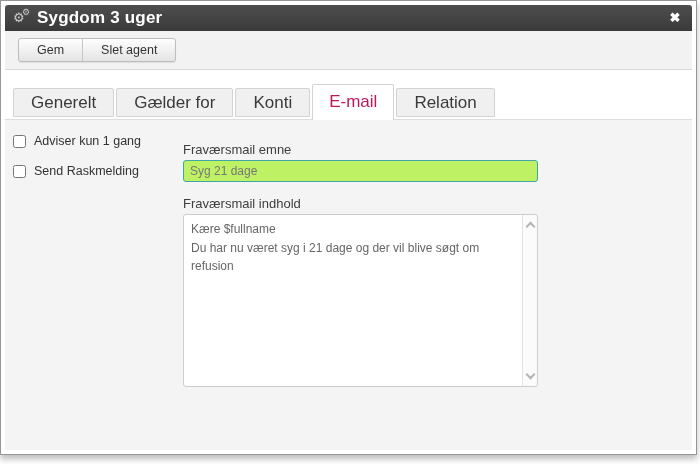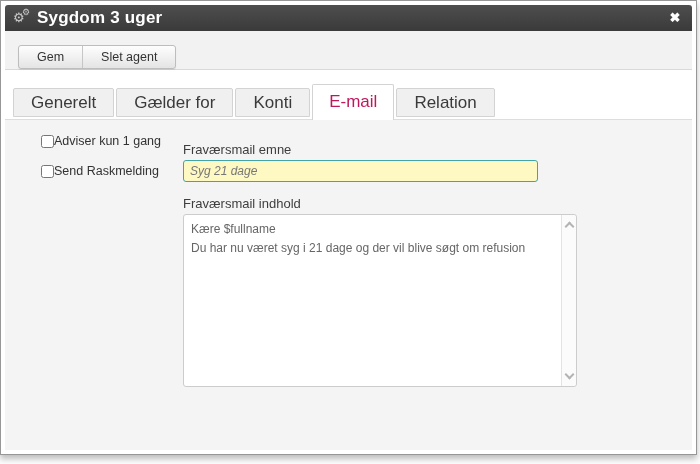--- a/index.html
+++ b/index.html
@@ -23,21 +23,21 @@
   .gears{ position:relative; width:20px; height:18px; color:#c9c9c9; flex:0 0 20px; }
   .gears .g1{ position:absolute; left:0; top:1px; font-size:13px; line-height:16px; }
   .gears .g2{ position:absolute; left:9px; top:-3px; font-size:9px; line-height:12px; }
   .title{ color:#fff; font-size:17px; font-weight:bold; margin-left:4px; letter-spacing:.2px; }
   .close{ margin-left:auto; color:#fff; font-size:13px; font-weight:bold; cursor:pointer;
           width:18px; text-align:center; line-height:18px; }
 
   
   .toolbar{
     flex:0 0 39px; background:#f2f2f2; border-bottom:1px solid #d9d9d9;
-    display:flex; align-items:flex-end; padding-left:13px;
+    display:flex; align-items:center; padding-left:13px;
   }
   .btn-group{
     display:flex; border:1px solid #bdbdbd; border-radius:3px; overflow:hidden;
     background:linear-gradient(#fefefe,#e4e4e4);
     box-shadow:0 1px 1px rgba(0,0,0,.08);
   }
   .btn{
     height:22px; line-height:21px; font-size:12.5px; color:#333;
     padding:0 18px; cursor:pointer; background:transparent; border:none;
     font-family:"Liberation Sans", sans-serif;
@@ -56,36 +56,36 @@
   }
   .tab.active{
     height:36px; line-height:34px; background:#fff; color:#be185d;
     border-bottom:none; margin-bottom:-1px; position:relative; z-index:2;
     padding:0 16px;
   }
 
   
   .content{ flex:1 1 auto; background:#f4f4f4; position:relative; }
 
-  .check-row{ position:absolute; left:8px; display:flex; align-items:center; gap:0;margin-left:28px; }
+  .check-row{ position:absolute; left:8px; display:flex; align-items:center; gap:8px; }
   .check-row input{ width:13px; height:13px; margin:0; accent-color:#fff; cursor:pointer; }
   .check-row label{ font-size:12.5px; color:#333; cursor:pointer; }
   .row1{ top:14px; } .row2{ top:44px; }
 
   .form-col{ position:absolute; left:178px; top:22px; width:355px; }
   .field-label{ font-size:13px; color:#3d3d3d; display:block; }
   .subject-input{
-    margin-top:3px; width:355px; height:22px; background:#fef9c3;
+    margin-top:3px; width:355px; height:22px; background:#bef264;
     border:1px solid #3fa6a3; border-radius:3px; padding:0 6px;
     font-size:12px; color:#777; font-family:"Liberation Sans", sans-serif;
-    outline:none; display:block;font-style:italic;
+    outline:none; display:block;
   }
   .body-label{ margin-top:14px; }
   .bodybox{
-    margin-top:3px; width:394px; height:173px; background:#fff;
+    margin-top:3px; width:355px; height:173px; background:#fff;
     border:1px solid #ccc; border-radius:3px; position:relative; overflow:hidden;
   }
   .bodytext{
     position:absolute; left:0; top:0; right:16px; bottom:0;
     padding:5px 4px 5px 7px; font-size:12px; color:#666; line-height:1.55;
     white-space:pre-line; cursor:text;
   }
   .fake-scroll{
     position:absolute; top:0; right:0; bottom:0; width:15px;
     background:#fbfbfb; border-left:1px solid #e3e3e3; border-radius:0 3px 3px 0;

